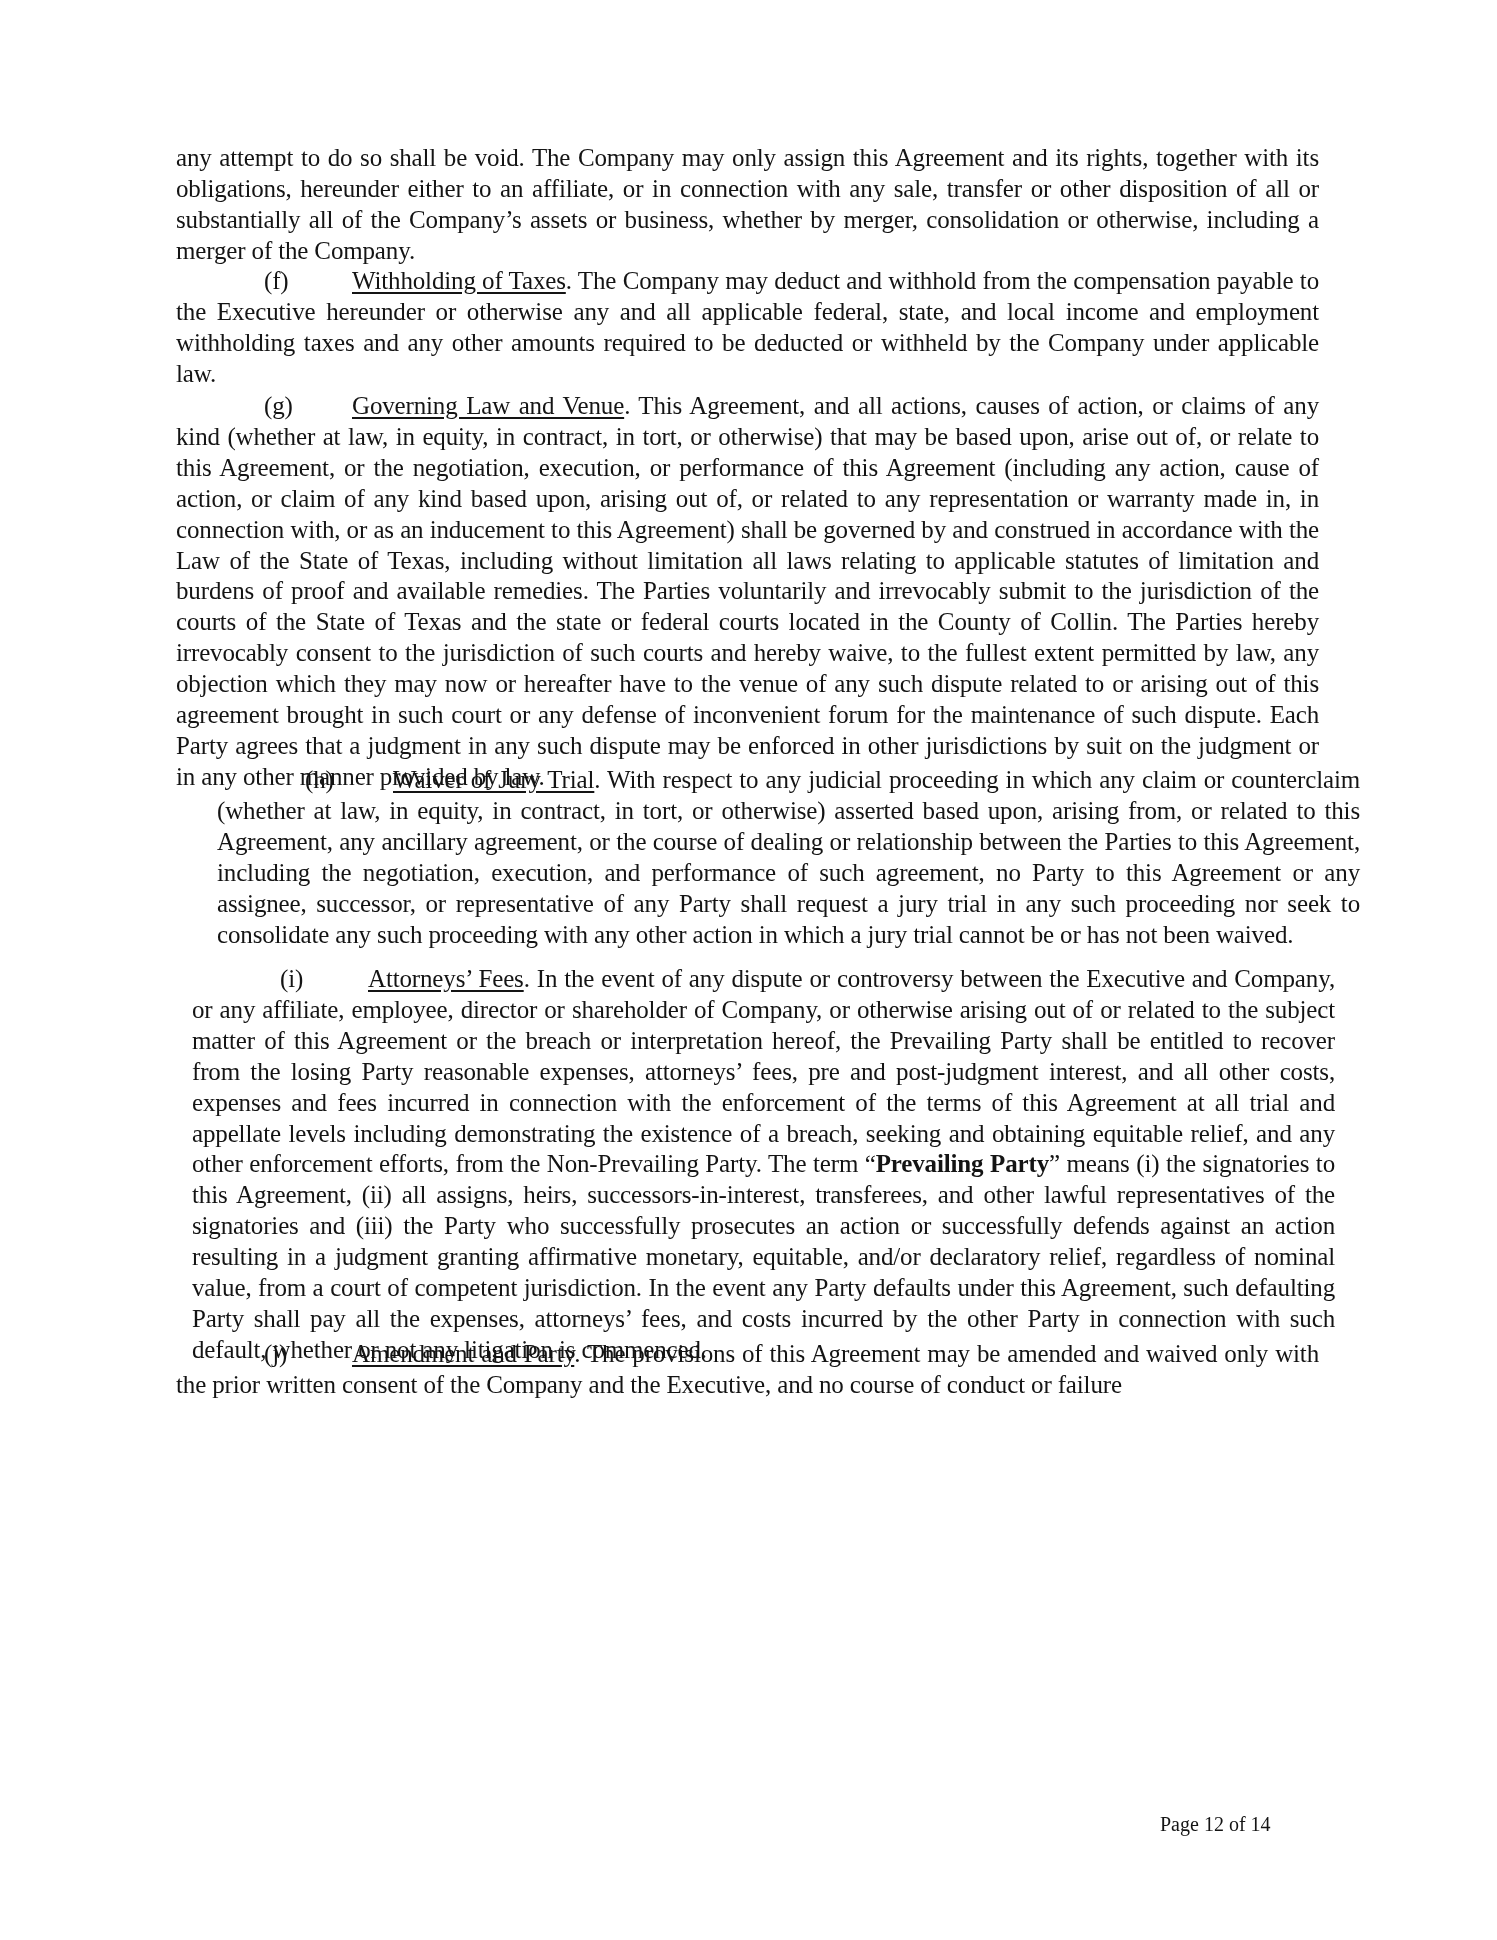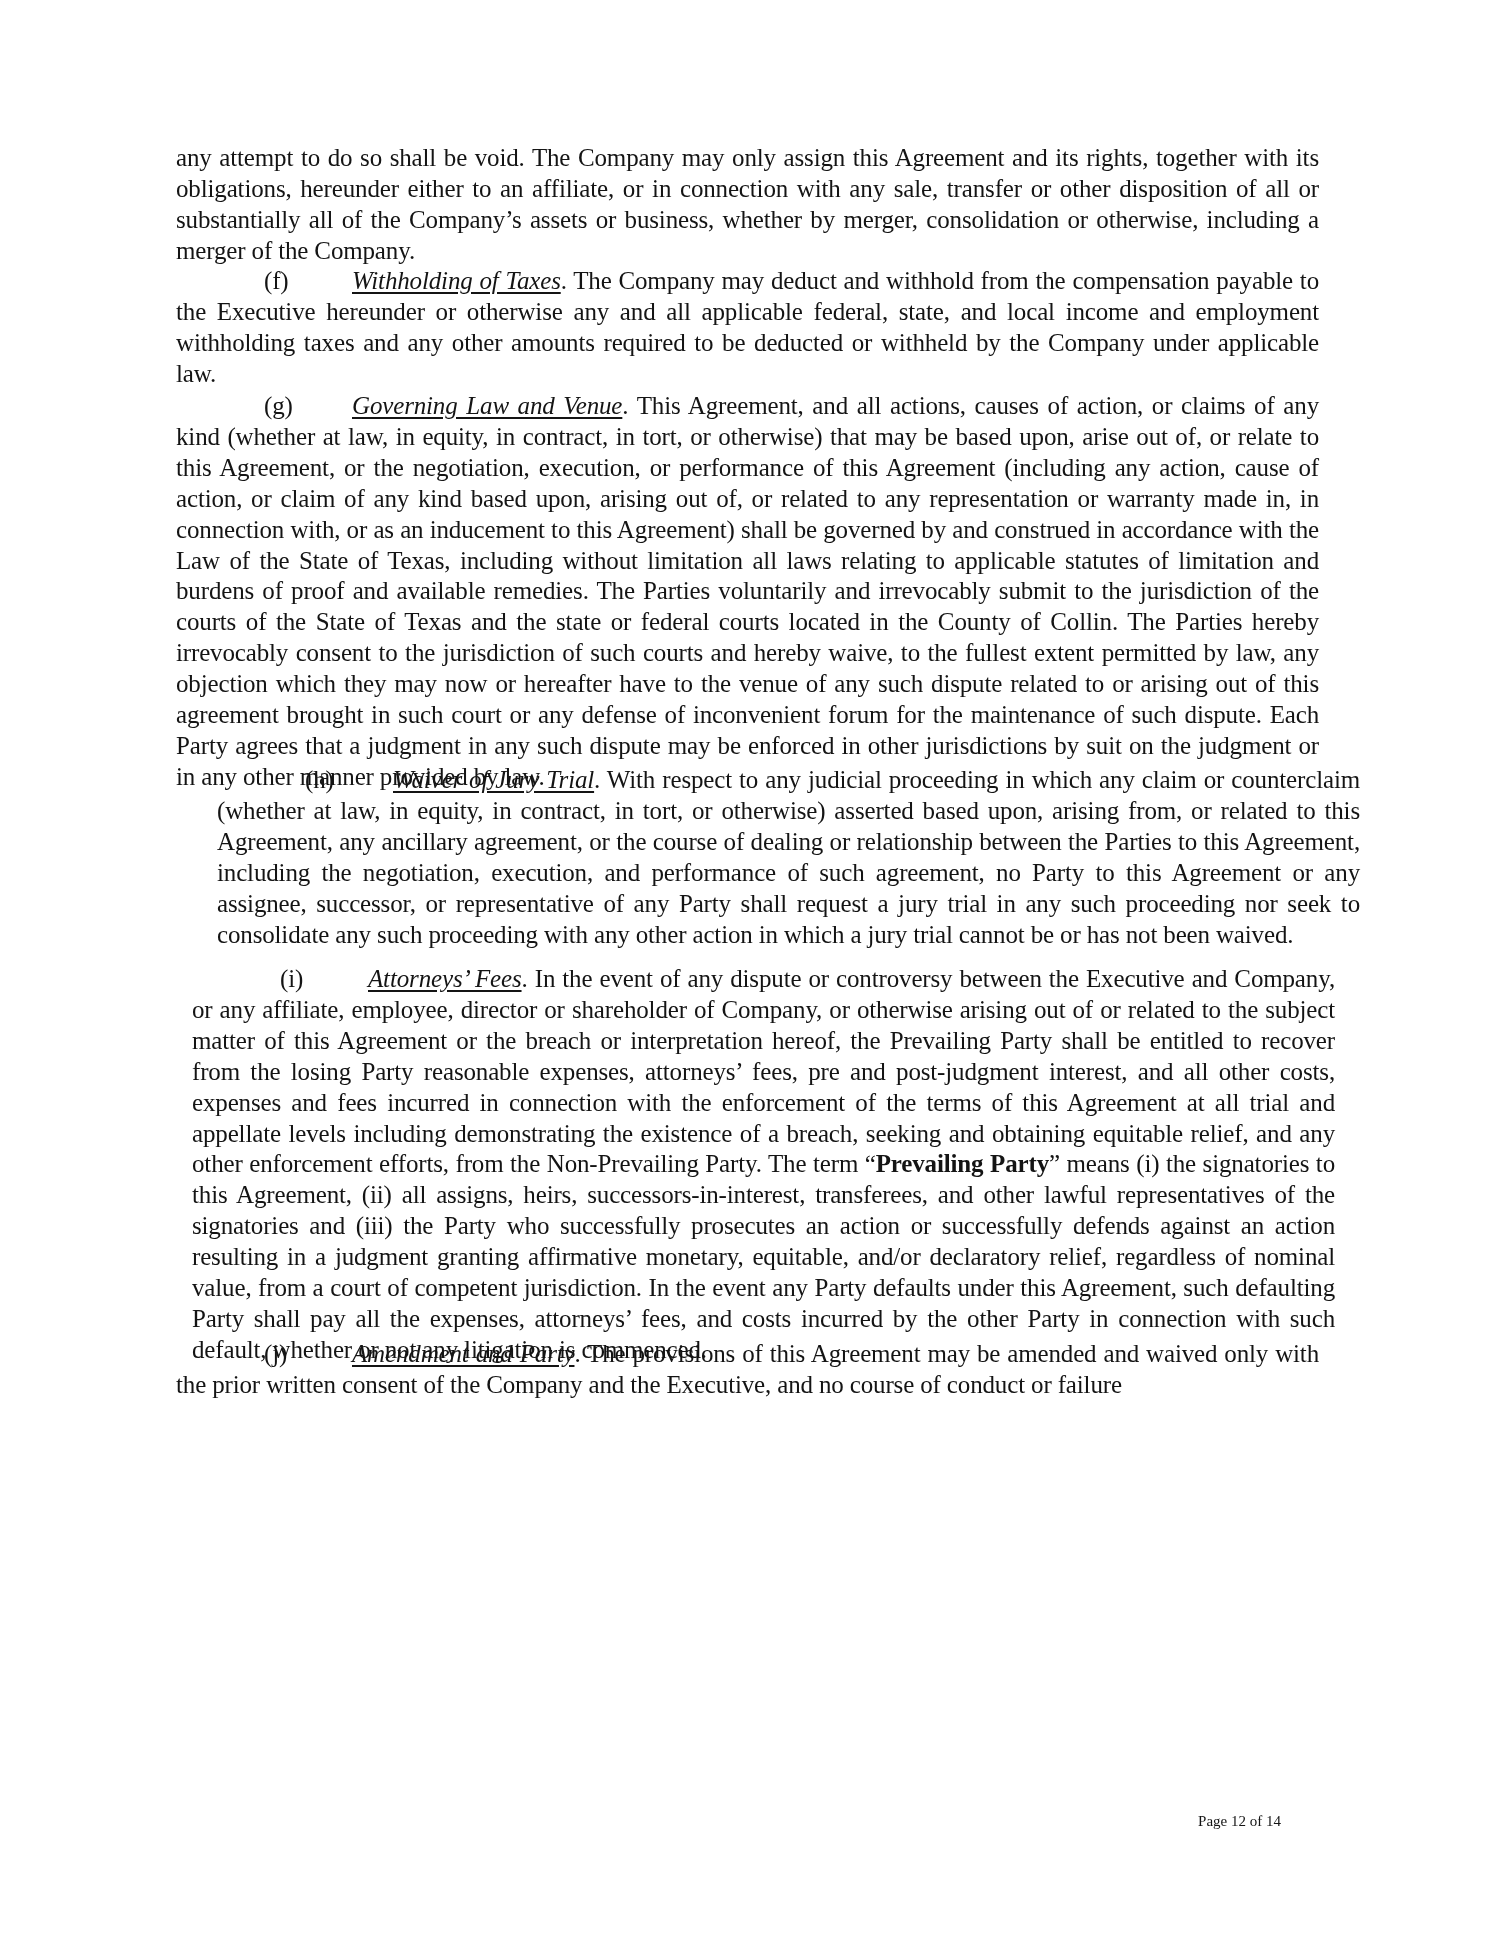--- a/index.html
+++ b/index.html
@@ -16,30 +16,30 @@
     line-height: 30.9px;
     color: #141414;
     text-align: justify;
     text-align-last: left;
     letter-spacing: -0.15px;
     word-spacing: 0px;
   }
   .para { margin: 0; }
   .indent { display: inline-block; width: 88px; }
   .label { display: inline-block; width: 88px; }
-  .heading { text-decoration: underline; text-underline-offset: 3px; font-style: italic; }
+  .heading { text-decoration: underline; text-underline-offset: 3px; }
   .bold { font-weight: bold; }
   .page-number {
     position: absolute;
     left: 1160px;
     width: 159px;
     top: 1813px;
-    text-align: center;
+    text-align: left;
     font-family: "Liberation Serif", "DejaVu Serif", serif;
-    font-size: 15px;
+    font-size: 20px;
     color: #141414;
   }
 </style>
 </head>
 <body>
 
 <div class="page">
 
   <div class="text-block" style="top:143px;">
     <p class="para">any attempt to do so shall be void.  The Company may only assign this Agreement and its rights, together with its obligations, hereunder either to an affiliate, or in connection with any sale, transfer or other disposition of all or substantially all of the Company’s assets or business, whether by merger, consolidation or otherwise, including a merger of the Company.</p>

